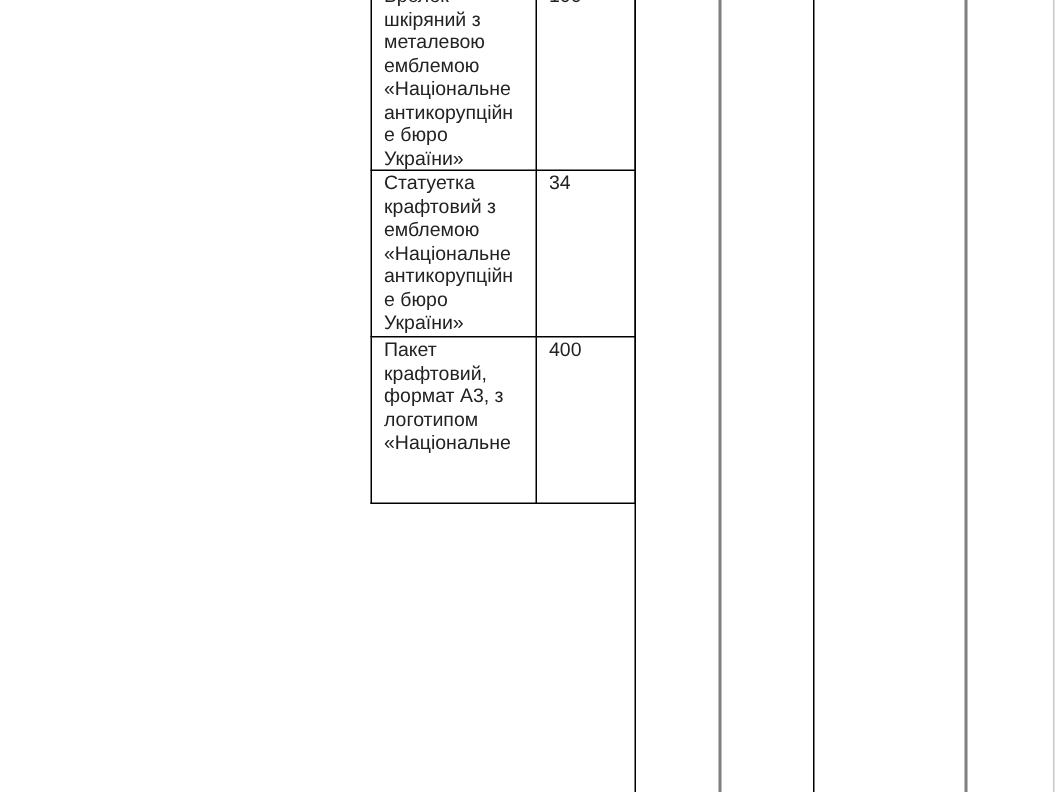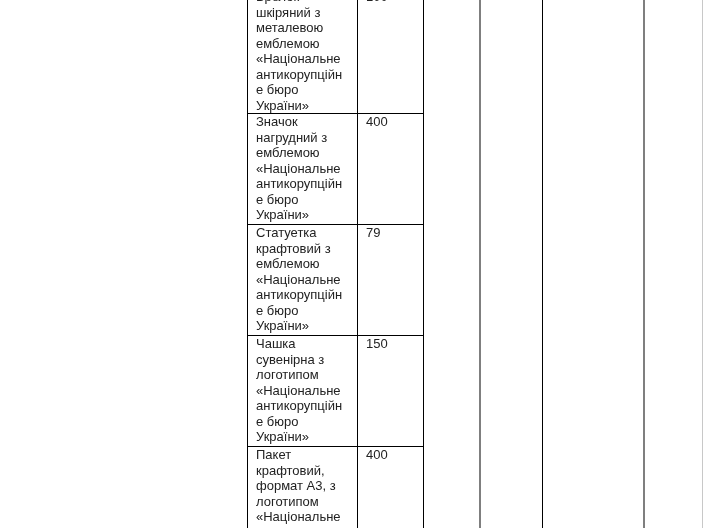--- a/index.html
+++ b/index.html
@@ -23,30 +23,22 @@
   <div class="vline gray" style="left:643px"></div>
   <div class="vline light" style="left:702px"></div>
 
   <table class="items">
     <tbody>
         <tr>
       <td class="name">Брелок шкіряний з металевою емблемою «Національне антикорупційн е бюро України»</td>
       <td class="qty">100</td>
     </tr>
     <tr>
-      <td class="name">Значок нагрудний з емблемою «Національне антикорупційн е бюро України»</td>
-      <td class="qty">400</td>
-    </tr>
-    <tr>
       <td class="name">Статуетка крафтовий з емблемою «Національне антикорупційн е бюро України»</td>
-      <td class="qty">79</td>
-    </tr>
-    <tr>
-      <td class="name">Чашка сувенірна з логотипом «Національне антикорупційн е бюро України»</td>
-      <td class="qty">150</td>
+      <td class="qty">34</td>
     </tr>
     <tr>
       <td class="name">Пакет крафтовий, формат А3, з логотипом «Національне</td>
       <td class="qty">400</td>
     </tr>
   </tbody>
     </table>
 </div>
 
 </body></html>

